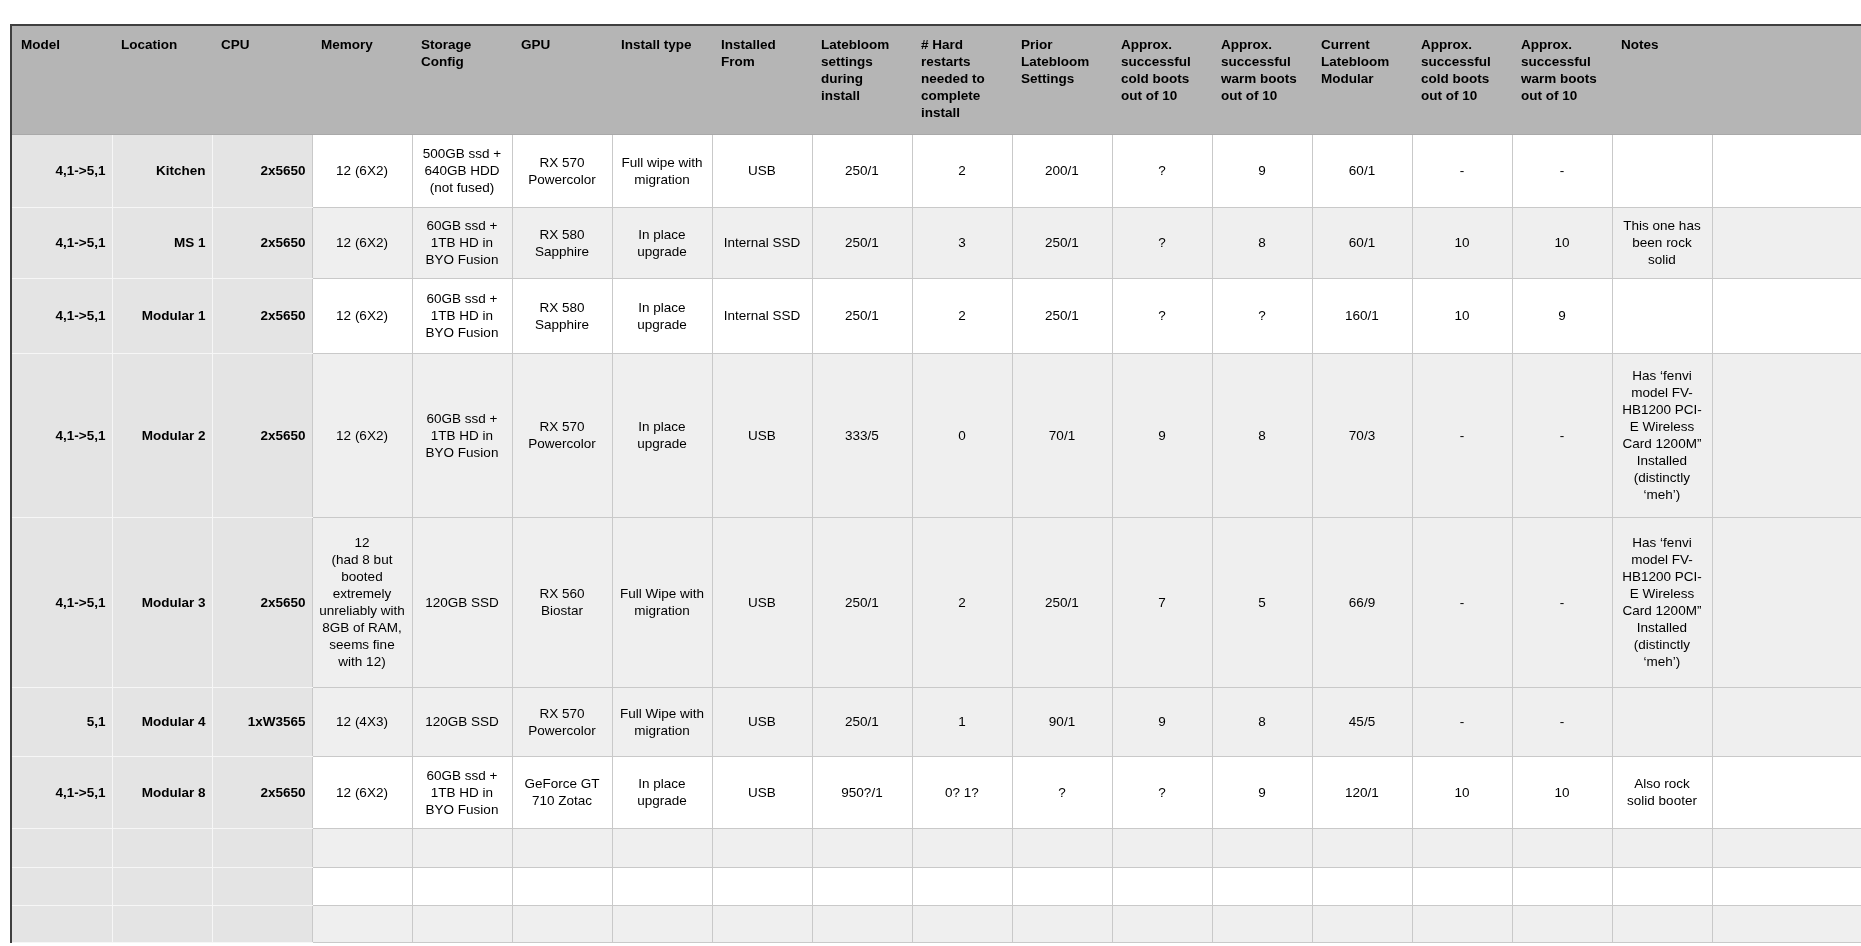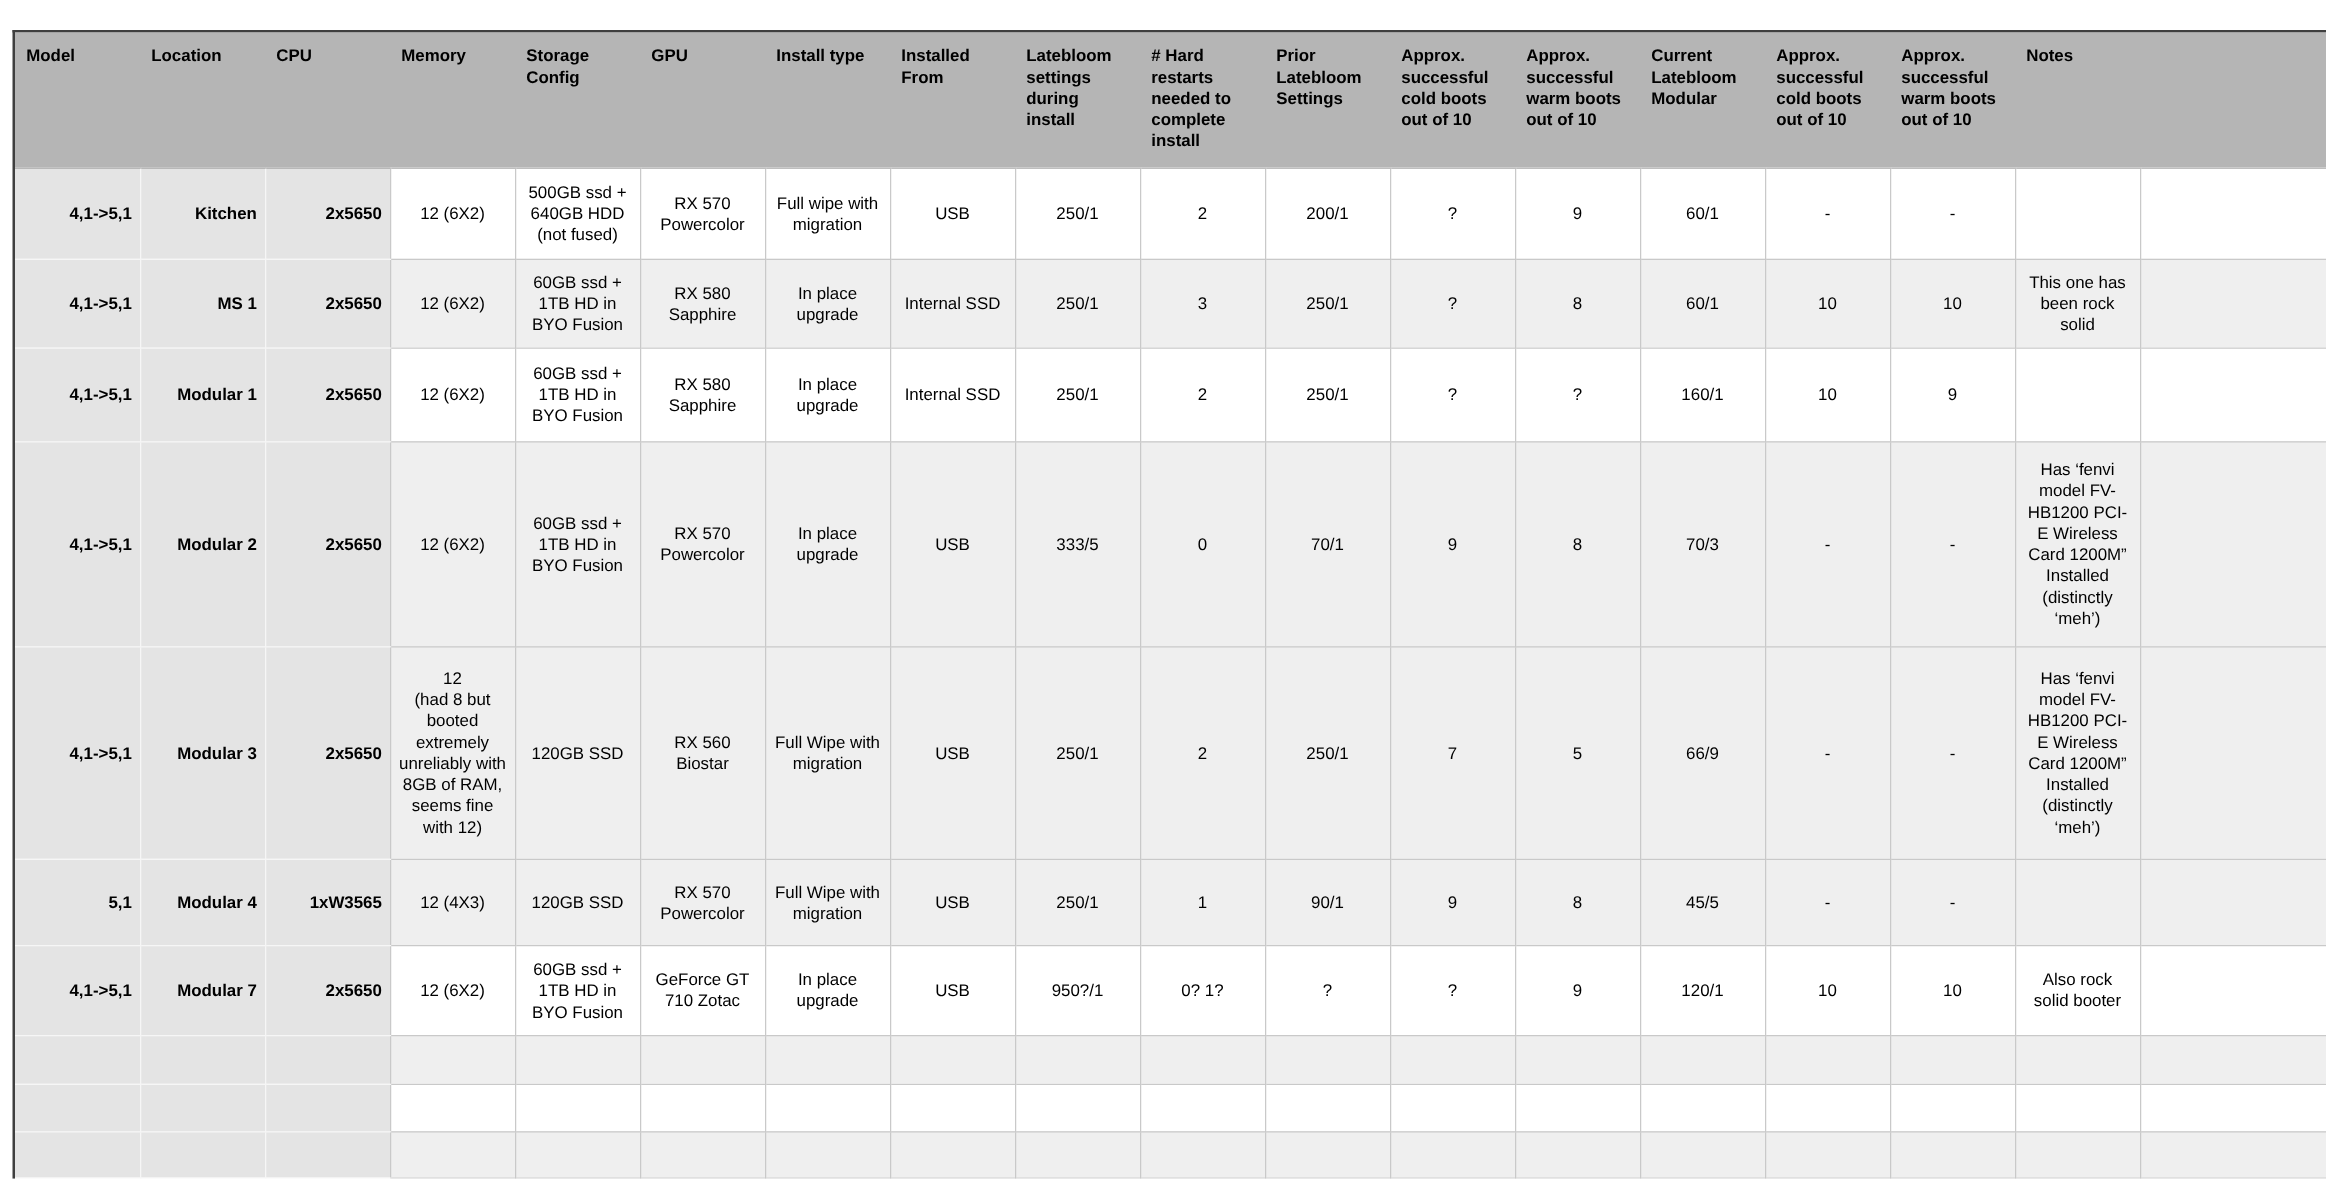--- a/index.html
+++ b/index.html
@@ -216,21 +216,21 @@
           <td class="cell band">9</td>
           <td class="cell band">8</td>
           <td class="cell band">45/5</td>
           <td class="cell band">-</td>
           <td class="cell band">-</td>
           <td class="cell band"></td>
           <td class="cell trail band"></td>
         </tr>
         <tr style="height: 72px;">
           <td class="cell leftcol">4,1-&gt;5,1</td>
-          <td class="cell leftcol">Modular 7</td>
+          <td class="cell leftcol">Modular 8</td>
           <td class="cell leftcol leftcol-last">2x5650</td>
           <td class="cell plain">12 (6X2)</td>
           <td class="cell plain">60GB ssd + 1TB HD in BYO Fusion</td>
           <td class="cell plain">GeForce GT 710 Zotac</td>
           <td class="cell plain">In place upgrade</td>
           <td class="cell plain">USB</td>
           <td class="cell plain">950?/1</td>
           <td class="cell plain">0? 1?</td>
           <td class="cell plain">?</td>
           <td class="cell plain">?</td>

